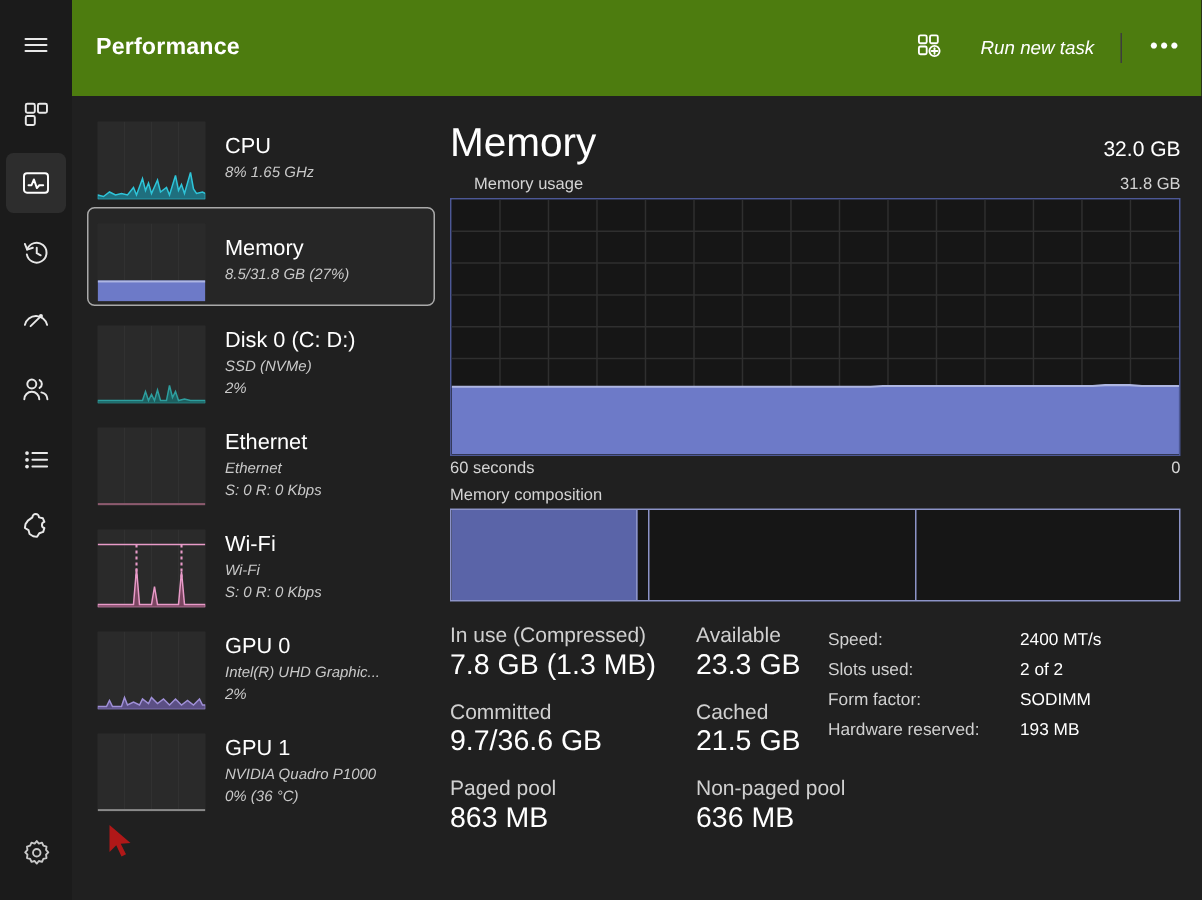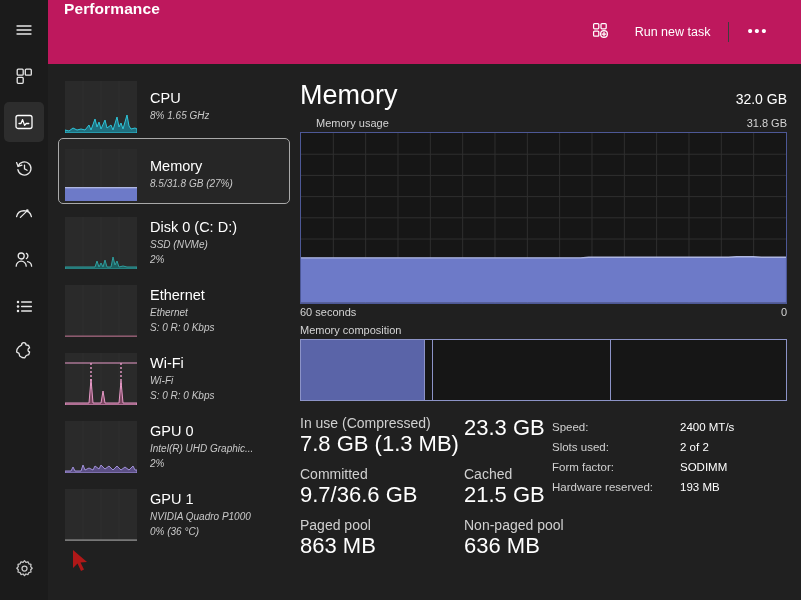--- a/index.html
+++ b/index.html
@@ -33,30 +33,30 @@
     width: 3px; height: 19px; border-radius: 2px; background: #c58af9;
   }
   .rail-btn svg { display: block; }
   .rail-spacer { flex: 1; }
   .rail-bottom { margin-bottom: 12px; }
 
   
   .main { flex: 1; display: flex; flex-direction: column; min-width: 0; }
   .titlebar {
     height: 64px; flex: none;
-    display: flex; 
-    padding: 0 23px 0 16px;
-    background: #be185d;
+    display: flex; align-items: center;
+    padding: 0 4px 0 16px;
+    background: #4d7c0f;
   }
   .app-title { font-size: 15.5px; font-weight: 600; letter-spacing: .1px; color: #ffffff; }
   .titlebar-right { margin-left: auto; display: flex; align-items: center; }
   .toolbtn {
     display: flex; align-items: center; gap: 26px;
     height: 32px; padding: 0 10px; border-radius: 4px;
-    font-size: 12.5px; color: #ffffff; white-space: nowrap;
+    font-size: 12.5px; color: #ffffff; white-space: nowrap; font-style: italic;
   }
   .tb-divider { width: 1px; height: 20px; background: #3d3d3d; margin: 0 8px; }
   .dots { letter-spacing: 1.6px; font-size: 15px; line-height: 1; padding-bottom: 4px; }
 
   
   .body { flex: 1; display: flex; min-height: 0; }
 
   
   .devlist {
     width: 242px; flex: none;
@@ -116,21 +116,21 @@
   .comp-seg:last-child { border-right: none; }
   .comp-seg.filled { background: #5a64a8; }
 
   
   .stats { display: flex; margin-top: 14px; }
   .stats-left { width: 246px; flex: none; }
   .stat-row { display: flex; margin-bottom: 9px; }
   .stat { width: 164px; flex: none; }
   .stat.narrow { width: 128px; }
   .stat-k { font-size: 14px; color: #d0d0d0; line-height: 16px; }
-  .stat-v { font-size: 22px; color: #ffffff; line-height: 26px; }
+  .stat-v { font-size: 19px; color: #ffffff; line-height: 26px; }
 
   .stats-right { padding-left: 6px; padding-top: 2px; }
   .spec { display: flex; line-height: 20px; }
   .spec-k { width: 128px; flex: none; font-size: 11.5px; color: #d0d0d0; }
   .spec-v { font-size: 11.5px; color: #ffffff; }
 
   .cursor-artifact { position: absolute; left: 70px; top: 548px; width: 22px; height: 26px; pointer-events: none; }
 </style>
 </head>
 <body>
@@ -461,20 +461,21 @@
 
         <div class="stats">
           <div class="stats-left">
 
             <div class="stat-row">
               <div class="stat">
                 <div class="stat-k">In use (Compressed)</div>
                 <div class="stat-v">7.8 GB (1.3 MB)</div>
               </div>
               <div class="stat narrow">
+                <div class="stat-k">Available</div>
                 <div class="stat-v">23.3 GB</div>
               </div>
             </div>
 
             <div class="stat-row">
               <div class="stat">
                 <div class="stat-k">Committed</div>
                 <div class="stat-v">9.7/36.6 GB</div>
               </div>
               <div class="stat narrow">

